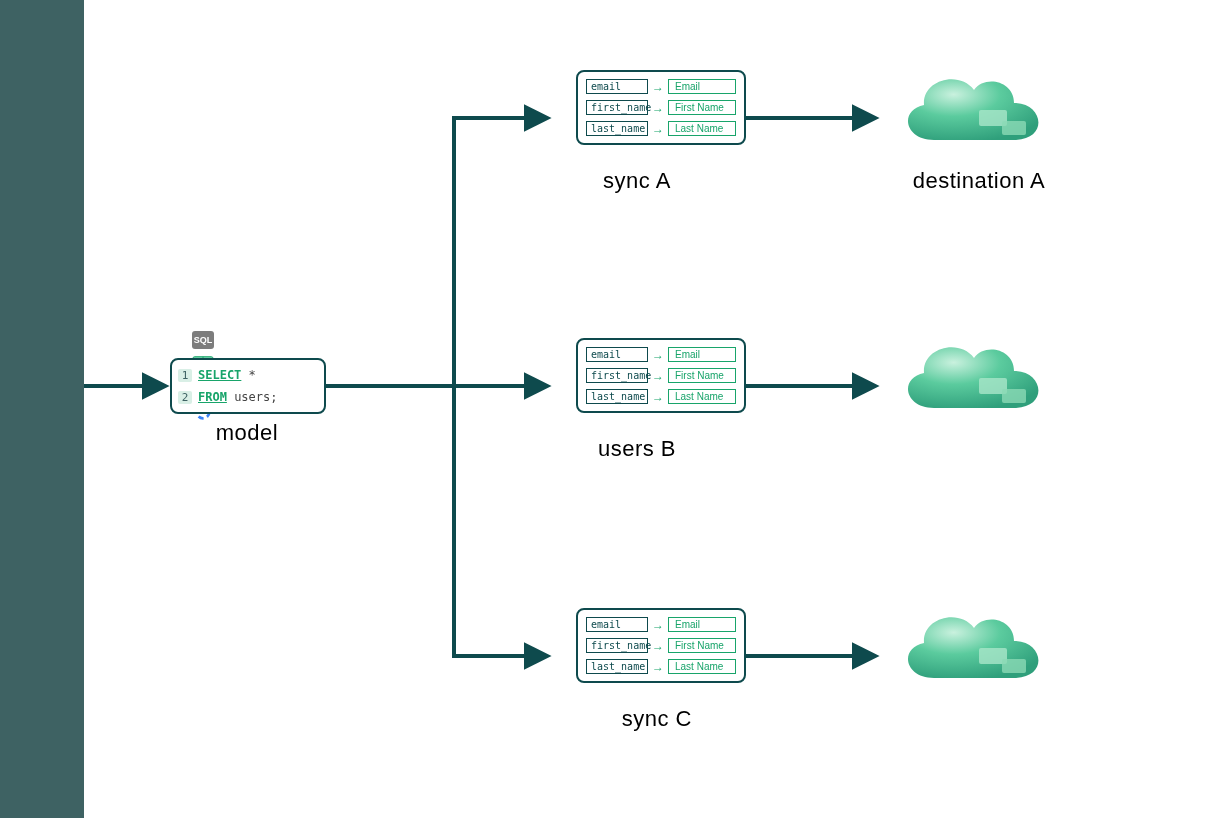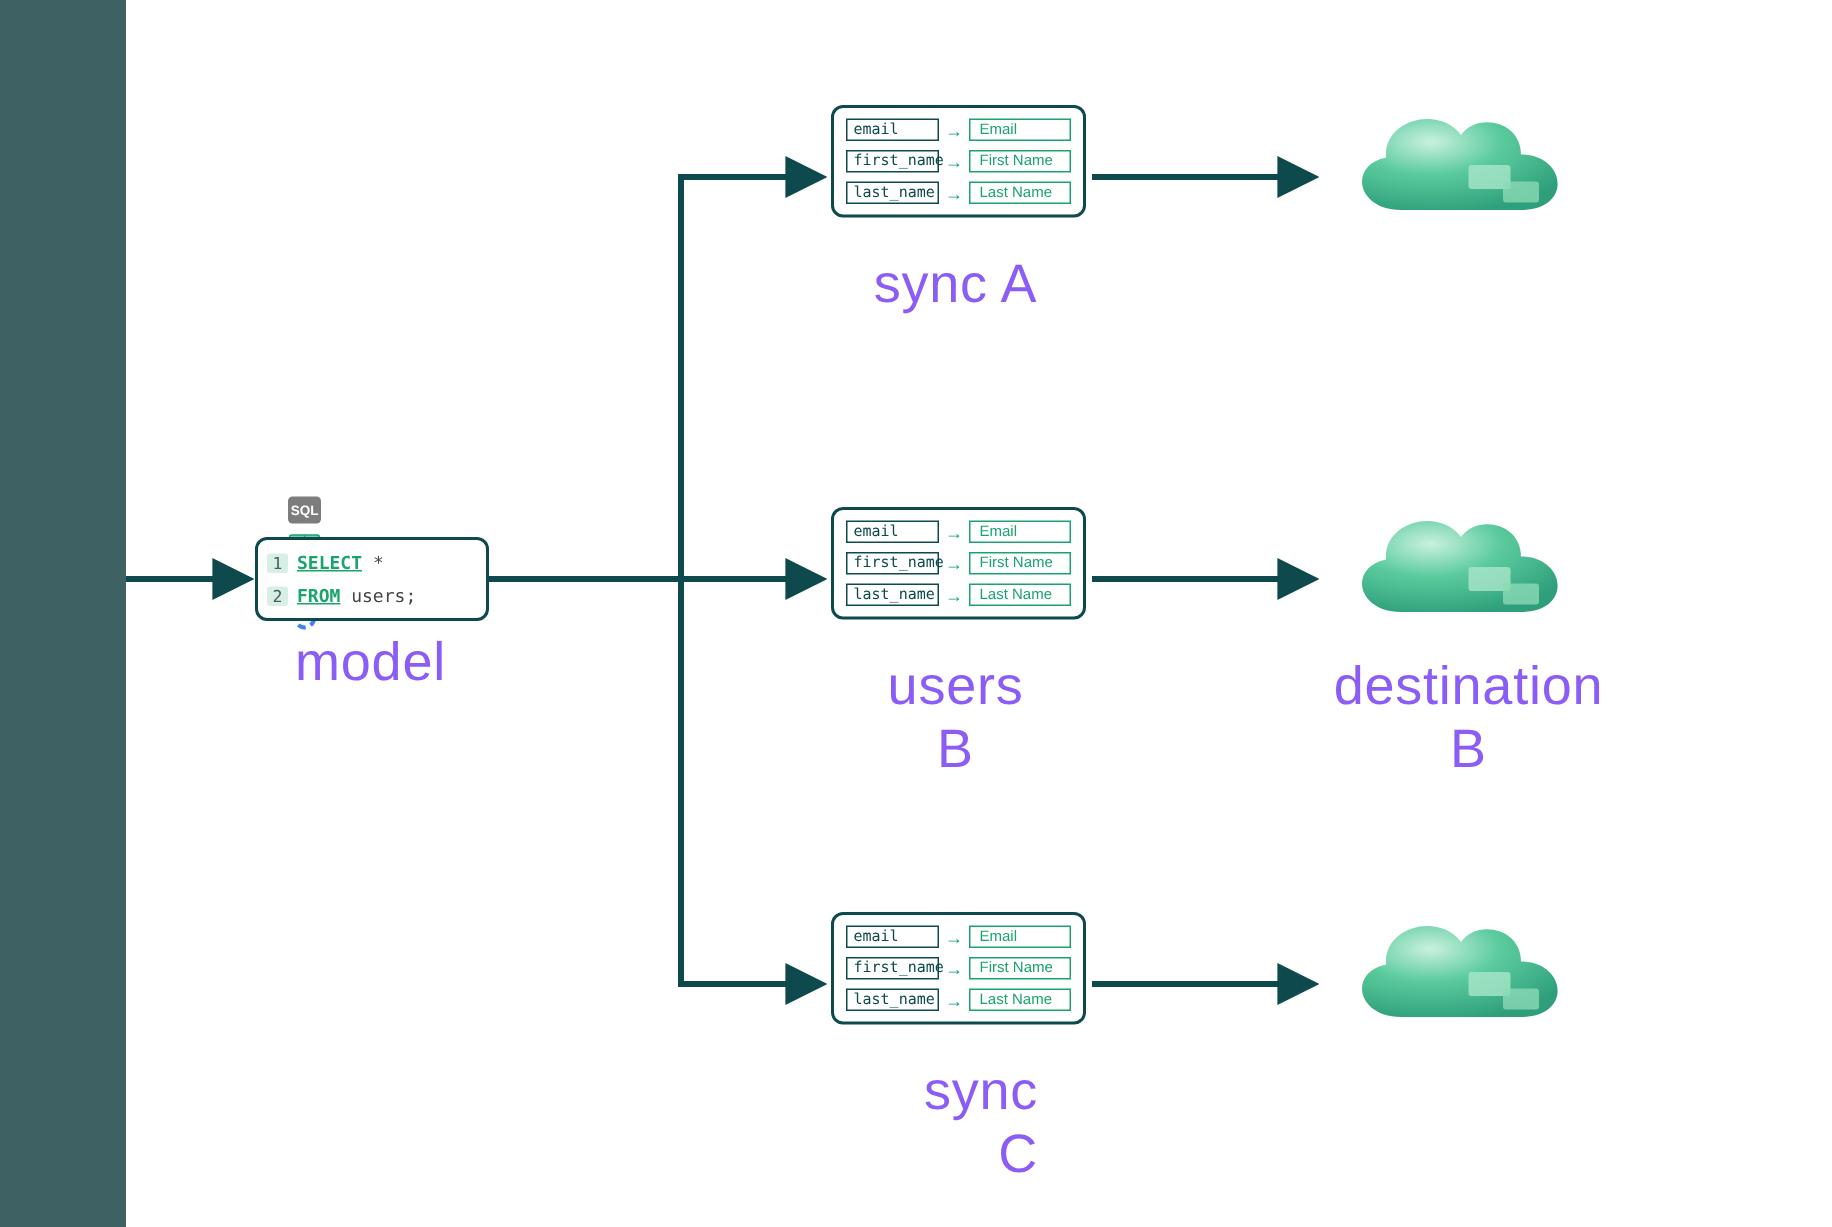--- a/index.html
+++ b/index.html
@@ -16,22 +16,22 @@
     left: 0; top: 0;
     width: 84px; height: 818px;
     background: #3e6263;
   }
   .stage {
     position: absolute;
     left: 84px; top: 0;
     width: 1137px; height: 818px;
   }
   .node-label {
-    font-size: 36px;
-    color: #8b5cf6;
+    font-size: 22px;
+    color: #000000;
     font-weight: 400;
     text-align: center;
     position: absolute;
     letter-spacing: 0.5px;
   }
 
   
   .model-icons {
     position: absolute;
     left: 108px; top: 331px;
@@ -63,21 +63,21 @@
   .txt { color:#444; }
 
   
   .sync-box {
     position: absolute;
     width: 170px;
     background:#fff;
     border: 2px solid #0e4a4d;
     border-radius: 8px;
     padding: 7px 8px;
-    display:flex; flex-direction:column; gap:6px;
+    display:flex; flex-direction:column; gap:6px;margin-left:22px;
   }
   .map-row {
     display:flex; align-items:center; gap:4px;
     font-size: 10px;
   }
   .map-src {
     border:1px solid #0e4a4d;
     padding: 1px 4px;
     font-family: ui-monospace, Menlo, Consolas, monospace;
     color:#0e4a4d;
@@ -225,27 +225,27 @@
         <span class="map-dst">Last Name</span>
       </div>
   </div>
   <div class="node-label" style="left:498px; top:706px; width:110px;text-align:right;">sync C</div>
 
   <svg class="cloud" style="left:800px; top:55px;" viewBox="0 0 170 105">
     <path d="M50 85 C20 85 15 55 40 50 C38 25 75 15 90 35 C100 20 130 25 130 48 C160 48 165 85 130 85 Z" fill="url(#cloudGrad)"></path>
     <rect x="95" y="55" width="28" height="16" rx="2" fill="#a9e6c9" opacity="0.8"></rect>
     <rect x="118" y="66" width="24" height="14" rx="2" fill="#8bdab5" opacity="0.8"></rect>
   </svg>
+  <div class="node-label" style="left:790px; top:168px; width:210px;">destination A</div>
 
   <svg class="cloud" style="left:800px; top:323px;" viewBox="0 0 170 105">
     <path d="M50 85 C20 85 15 55 40 50 C38 25 75 15 90 35 C100 20 130 25 130 48 C160 48 165 85 130 85 Z" fill="url(#cloudGrad)"></path>
     <rect x="95" y="55" width="28" height="16" rx="2" fill="#a9e6c9" opacity="0.8"></rect>
     <rect x="118" y="66" width="24" height="14" rx="2" fill="#8bdab5" opacity="0.8"></rect>
   </svg>
-  <div class="node-label" style="left:790px; top:436px; width:210px;">destination B</div>
 
   <svg class="cloud" style="left:800px; top:593px;" viewBox="0 0 170 105">
     <path d="M50 85 C20 85 15 55 40 50 C38 25 75 15 90 35 C100 20 130 25 130 48 C160 48 165 85 130 85 Z" fill="url(#cloudGrad)"></path>
     <rect x="95" y="55" width="28" height="16" rx="2" fill="#a9e6c9" opacity="0.8"></rect>
     <rect x="118" y="66" width="24" height="14" rx="2" fill="#8bdab5" opacity="0.8"></rect>
   </svg>
 
 </div>
 
 </body></html>

